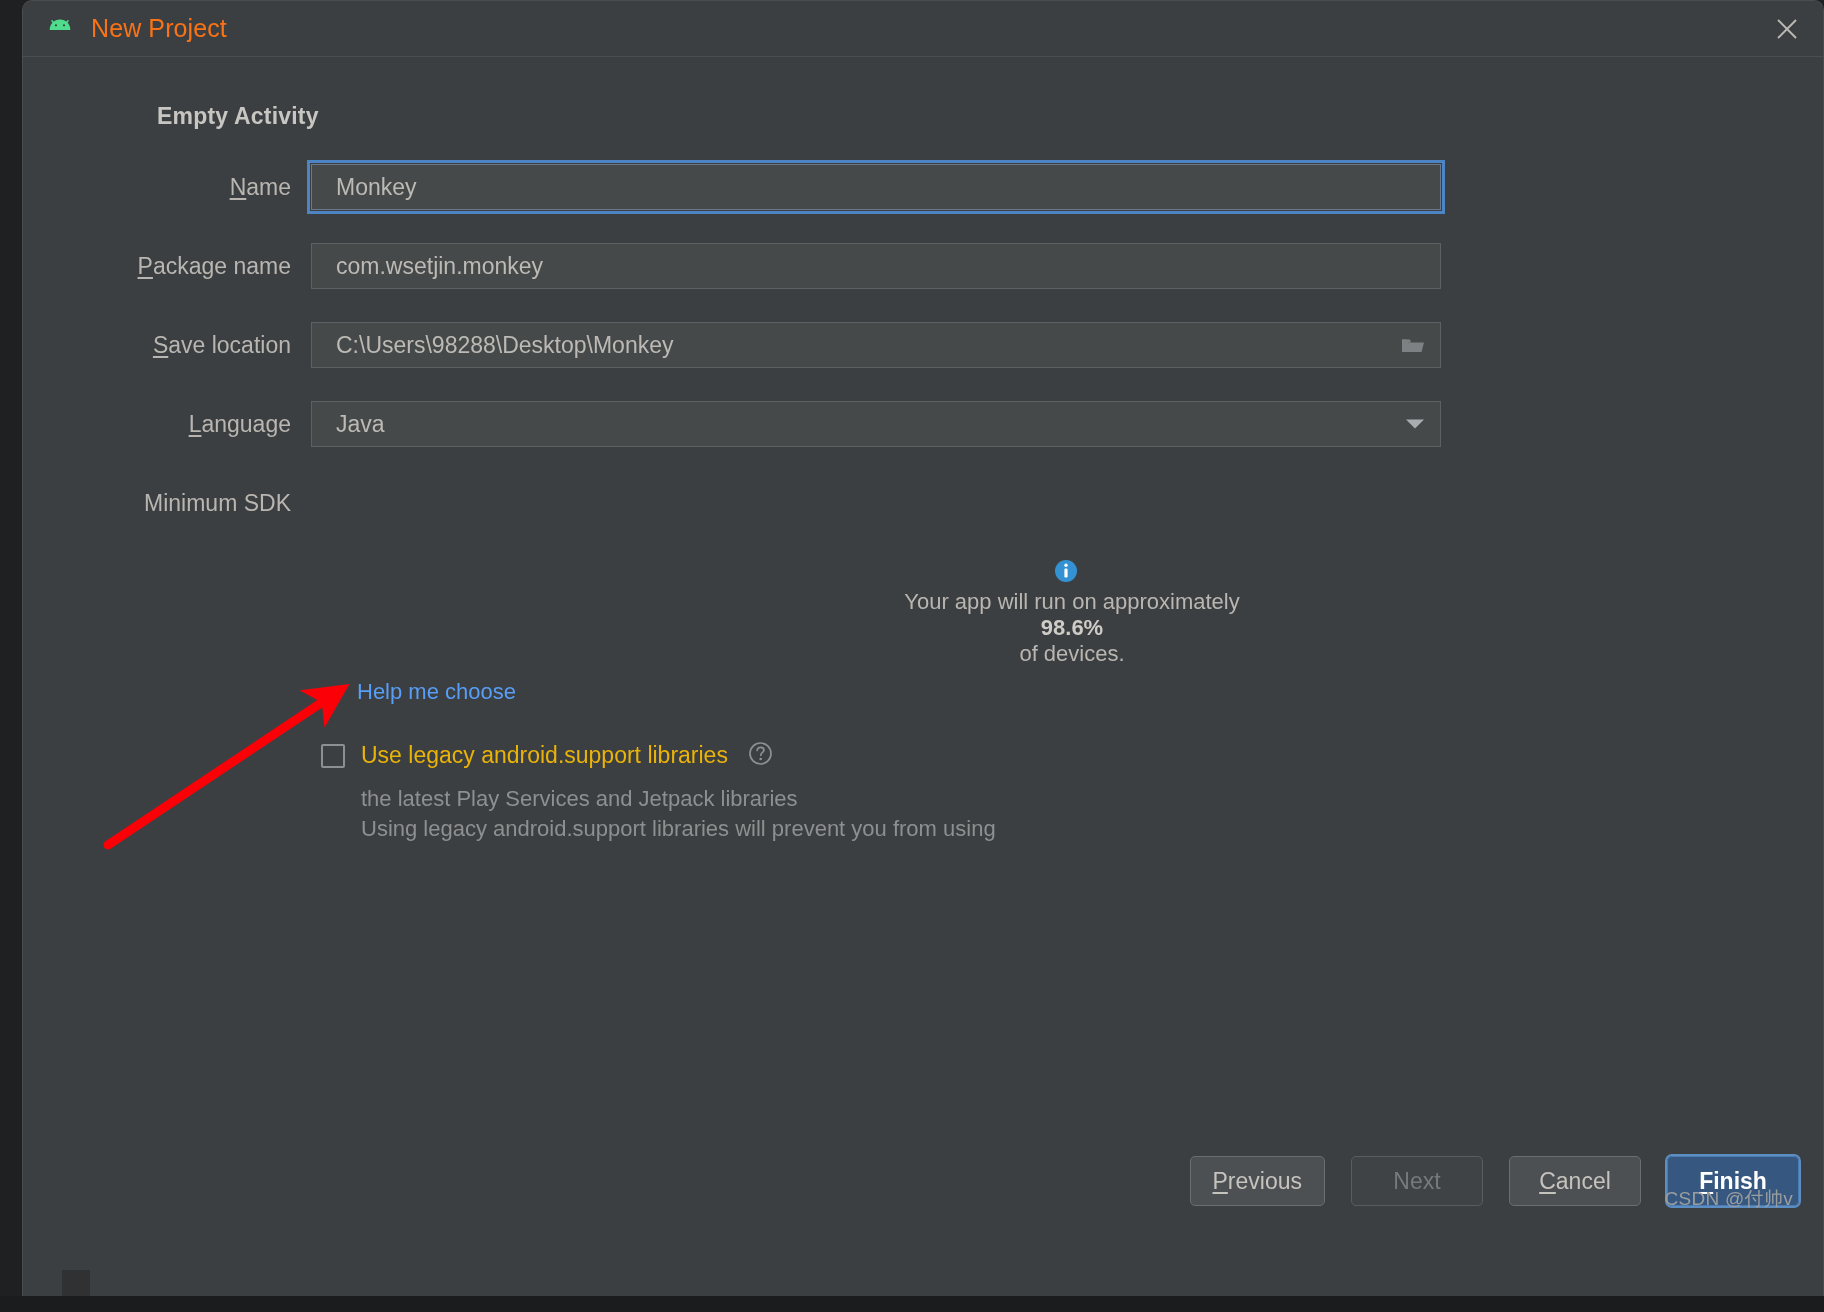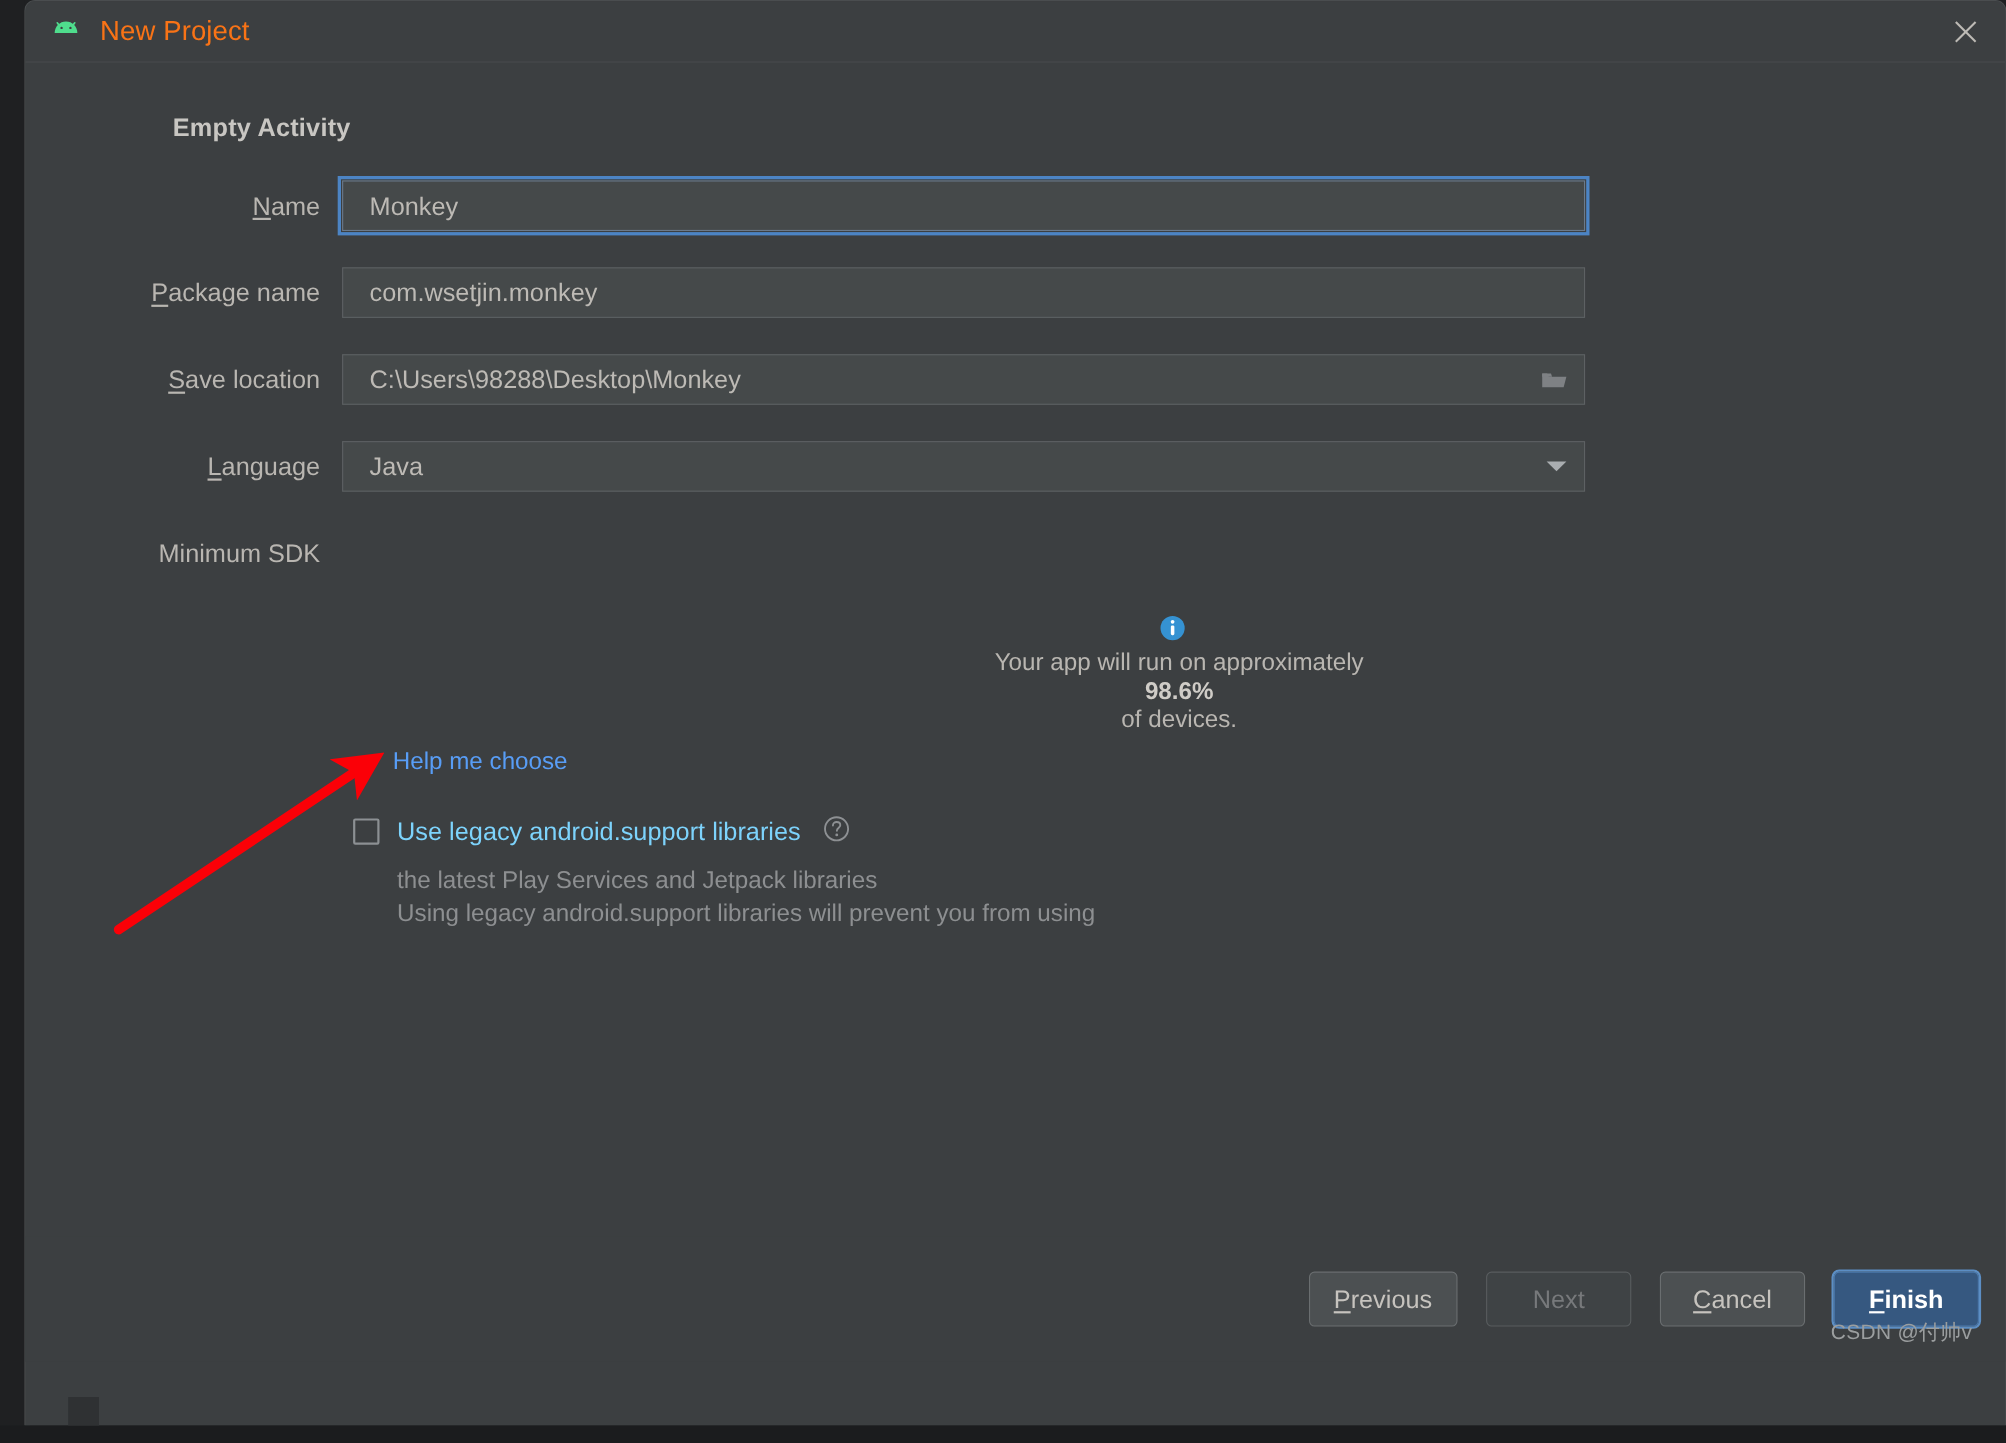--- a/index.html
+++ b/index.html
@@ -165,21 +165,21 @@
   .check-block { margin-left: 298px; margin-top: 36px; }
   .check-row { display: flex; align-items: center; }
   .checkbox {
     width: 24px; height: 24px;
     border: 2px solid #8c9093;
     border-radius: 2px;
     background: #3c3f41;
     margin-right: 16px;
     flex: 0 0 auto;
   }
-  .check-label { font-size: 23px; color: #7dd3fc; }
+  .check-label { font-size: 23px; color: #eab308; }
   .help-icon {
     width: 25px; height: 25px;
     margin-left: 20px;
     flex: 0 0 auto;
   }
   .check-desc {
     margin-top: 14px;
     margin-left: 40px;
     font-size: 22px;
     color: #8d8f91;
@@ -221,21 +221,21 @@
     color: #ffffff;
     font-weight: bold;
     outline: 2px solid #5c8ec4;
     outline-offset: 0px;
   }
 
   
   .watermark {
     position: absolute;
     right: 30px;
-    bottom: 14px;
+    bottom: 26px;
     font-size: 19px;
     color: #9b9e9f;
     letter-spacing: .3px;
   }
 
   
   .annotation {
     position: absolute;
     left: 0; top: 0;
     width: 1824px; height: 1312px;

